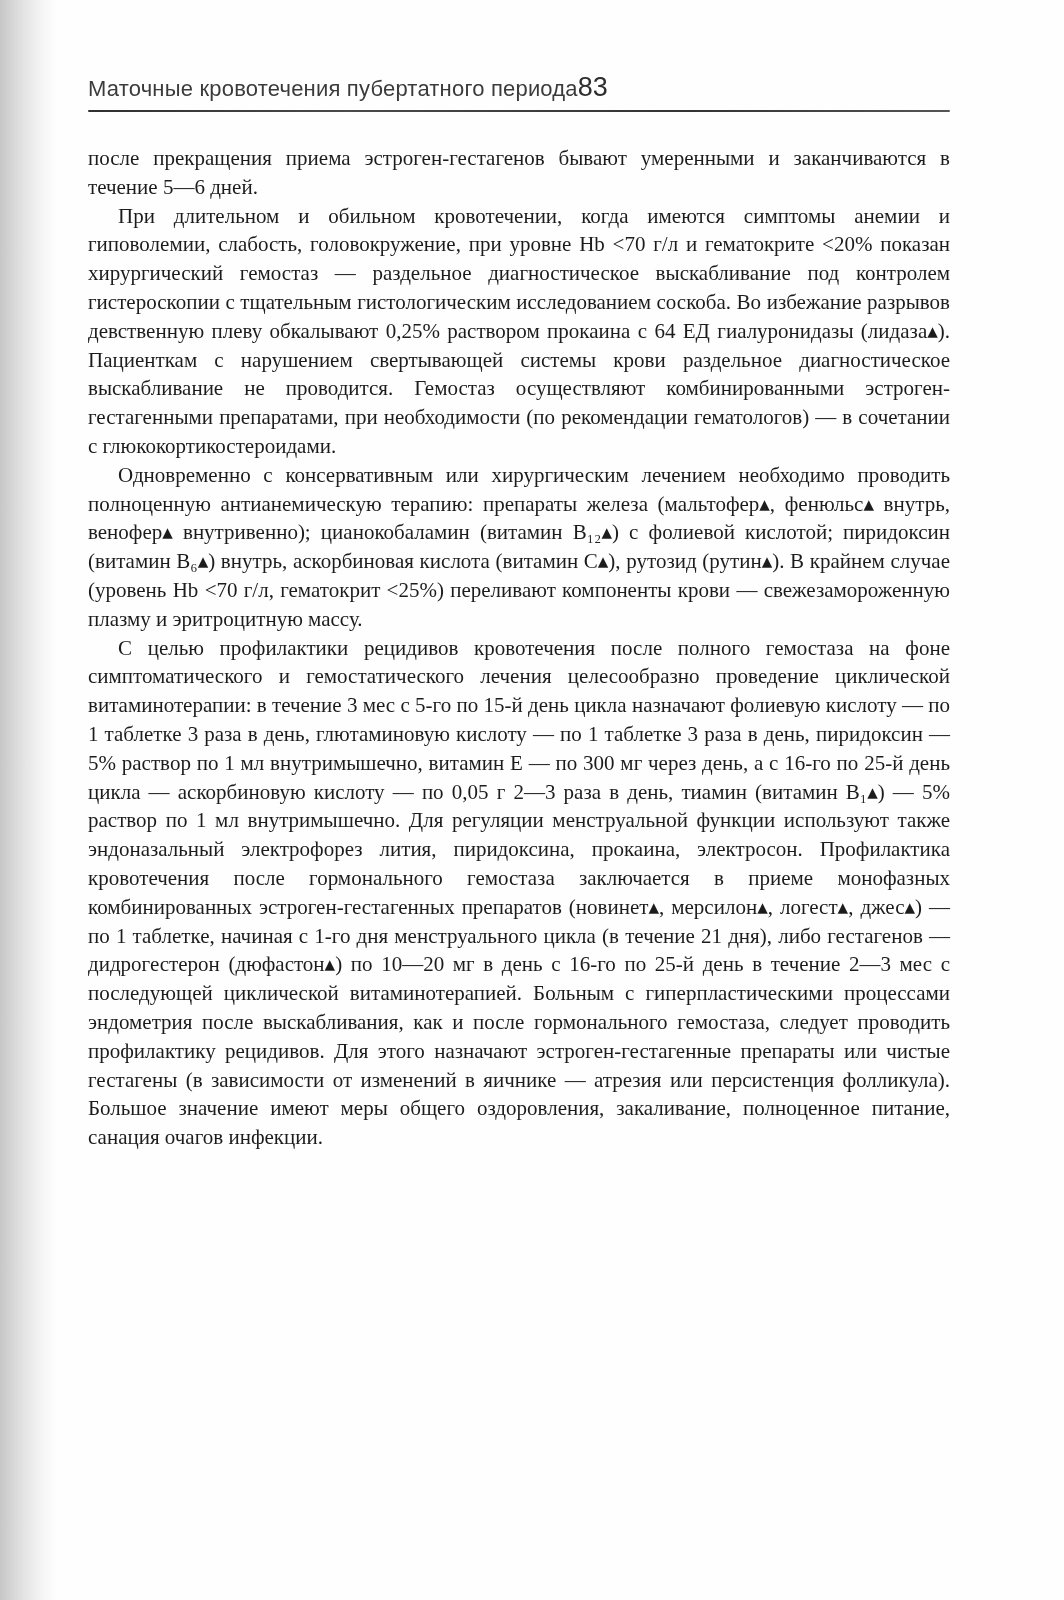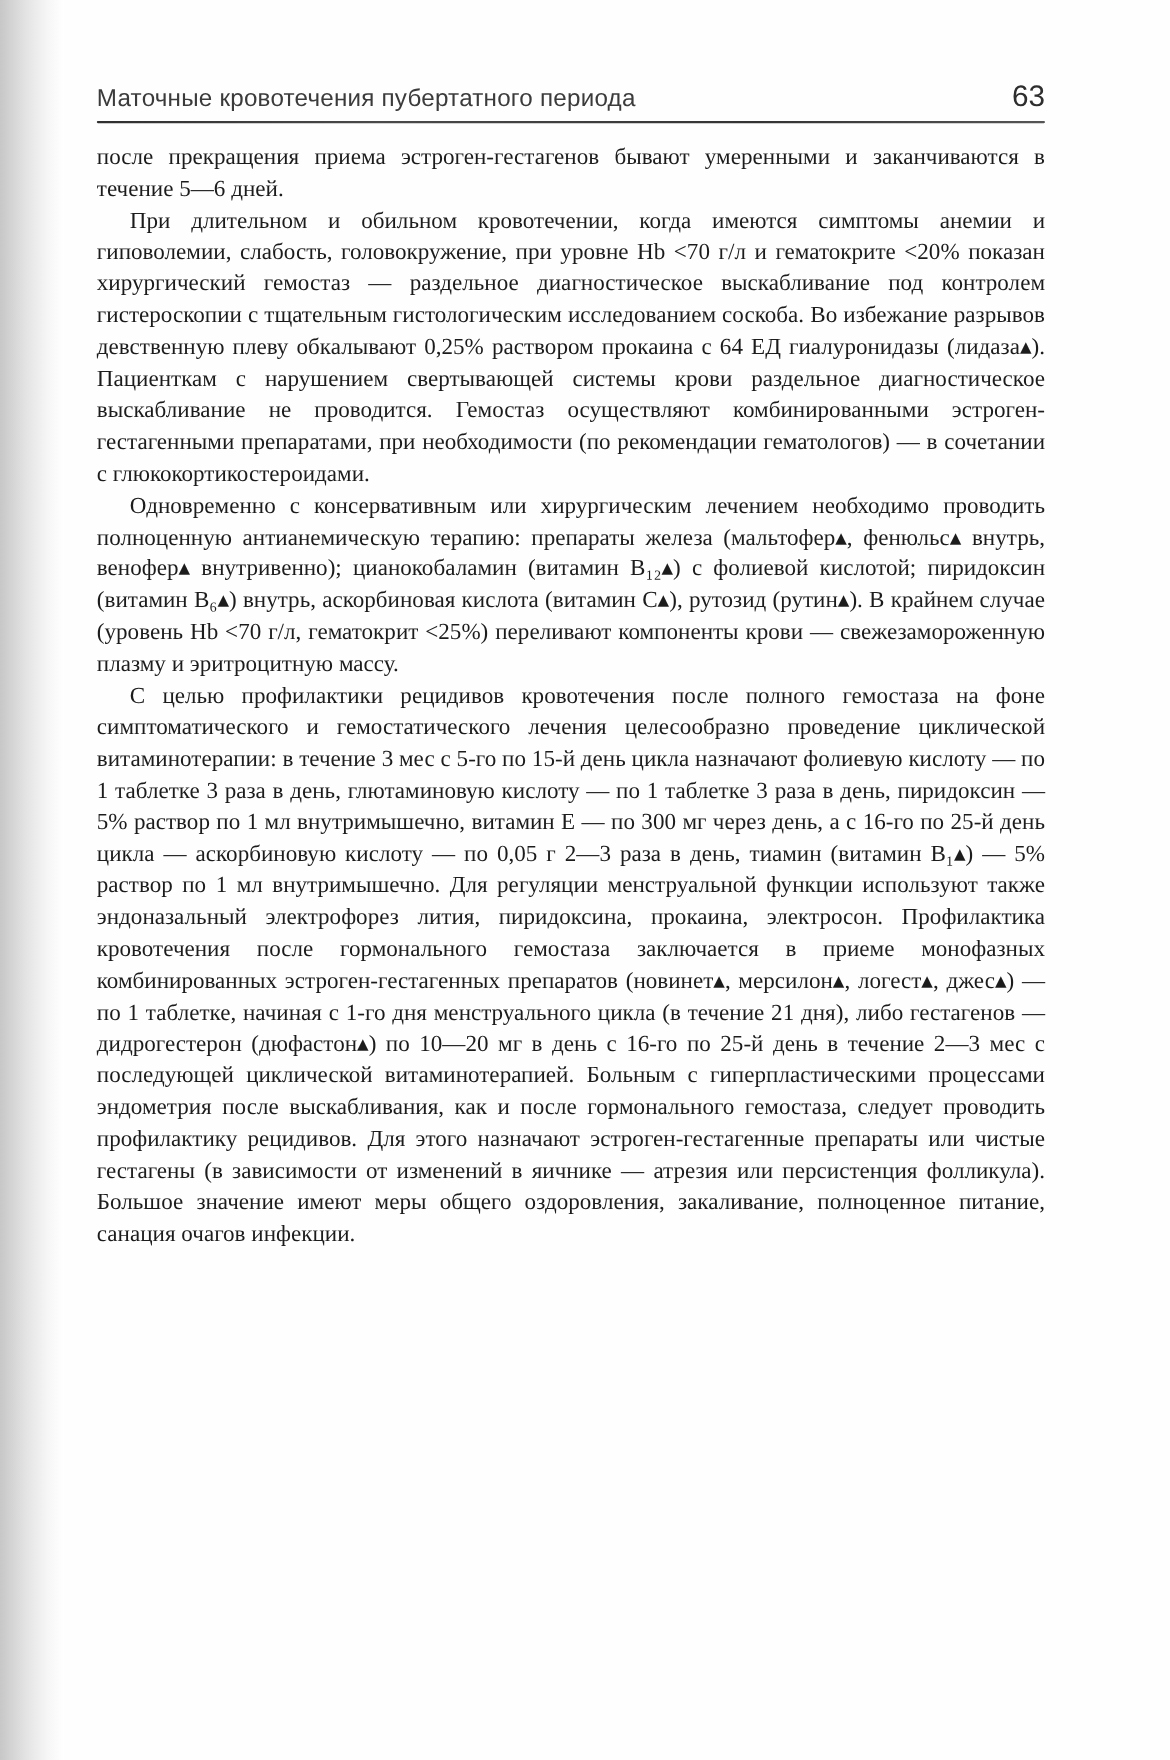--- a/index.html
+++ b/index.html
@@ -23,42 +23,41 @@
     background: linear-gradient(to right, #c7c7c7 0%, #e3e3e3 40%, #f6f6f6 75%, #ffffff 100%);
     pointer-events: none;
   }
   .content {
     position: relative;
     padding: 72px 114px 0 88px; 
   }
   .running-head {
     display: flex;
     align-items: baseline;
-    justify-content: space-between;
     font-family: "Liberation Sans", "DejaVu Sans", sans-serif;
     color: #3b3b3b;
   }
   .running-title {
     font-size: 22px;
     letter-spacing: 0.2px;
     font-weight: 400;
   }
   .page-number {
     font-size: 27px;
     color: #2e2e2e;
     font-weight: 400;
   }
   .head-rule {
     margin-top: 7px;
     height: 2px;
     background: linear-gradient(to right, #2f2f2f, #4a4a4a 30%, #333333 70%, #555555);
     border-radius: 1px;
   }
   .body-text {
-    margin-top: 16px;
+    margin-top: 32px;
     font-size: 21px;
     line-height: 28.8px;
     text-align: justify;
     color: #1c1c1c;
   }
   .body-text p {
     margin: 0;
     text-indent: 30px;
   }
   .body-text p.no-indent {
@@ -67,21 +66,21 @@
 </style>
 </head>
 <body>
 
 <div class="page">
   <div class="spine-shadow"></div>
   <div class="content">
 
     <div class="running-head">
       <span class="running-title">Маточные кровотечения пубертатного периода</span>
-      <span class="page-number">63</span>
+      <span class="page-number">83</span>
     </div>
     <div class="head-rule"></div>
 
     <div class="body-text">
       <p class="no-indent">после прекращения приема эстроген-гестагенов бывают умеренными и заканчиваются в течение 5—6 дней.</p>
       <p>При длительном и обильном кровотечении, когда имеются симптомы анемии и гиповолемии, слабость, головокружение, при уровне Hb &lt;70 г/л и гематокрите &lt;20% показан хирургический гемостаз — раздельное диагностическое выскабливание под контролем гистероскопии с тщательным гистологическим исследованием соскоба. Во избежание разрывов девственную плеву обкалывают 0,25% раствором прокаина с 64 ЕД гиалуронидазы (лидаза▴). Пациенткам с нарушением свертывающей системы крови раздельное диагностическое выскабливание не проводится. Гемостаз осуществляют комбинированными эстроген-гестагенными препаратами, при необходимости (по рекомендации гематологов) — в сочетании с глюкокортикостероидами.</p>
       <p>Одновременно с консервативным или хирургическим лечением необходимо проводить полноценную антианемическую терапию: препараты железа (мальтофер▴, фенюльс▴ внутрь, венофер▴ внутривенно); цианокобаламин (витамин В₁₂▴) с фолиевой кислотой; пиридоксин (витамин В₆▴) внутрь, аскорбиновая кислота (витамин С▴), рутозид (рутин▴). В крайнем случае (уровень Hb &lt;70 г/л, гематокрит &lt;25%) переливают компоненты крови — свежезамороженную плазму и эритроцитную массу.</p>
       <p>С целью профилактики рецидивов кровотечения после полного гемостаза на фоне симптоматического и гемостатического лечения целесообразно проведение циклической витаминотерапии: в течение 3 мес с 5-го по 15-й день цикла назначают фолиевую кислоту — по 1 таблетке 3 раза в день, глютаминовую кислоту — по 1 таблетке 3 раза в день, пиридоксин — 5% раствор по 1 мл внутримышечно, витамин Е — по 300 мг через день, а с 16-го по 25-й день цикла — аскорбиновую кислоту — по 0,05 г 2—3 раза в день, тиамин (витамин В₁▴) — 5% раствор по 1 мл внутримышечно. Для регуляции менструальной функции используют также эндоназальный электрофорез лития, пиридоксина, прокаина, электросон. Профилактика кровотечения после гормонального гемостаза заключается в приеме монофазных комбинированных эстроген-гестагенных препаратов (новинет▴, мерсилон▴, логест▴, джес▴) — по 1 таблетке, начиная с 1-го дня менструального цикла (в течение 21 дня), либо гестагенов — дидрогестерон (дюфастон▴) по 10—20 мг в день с 16-го по 25-й день в течение 2—3 мес с последующей циклической витаминотерапией. Больным с гиперпластическими процессами эндометрия после выскабливания, как и после гормонального гемостаза, следует проводить профилактику рецидивов. Для этого назначают эстроген-гестагенные препараты или чистые гестагены (в зависимости от изменений в яичнике — атрезия или персистенция фолликула). Большое значение имеют меры общего оздоровления, закаливание, полноценное питание, санация очагов инфекции.</p>
     </div>
 

